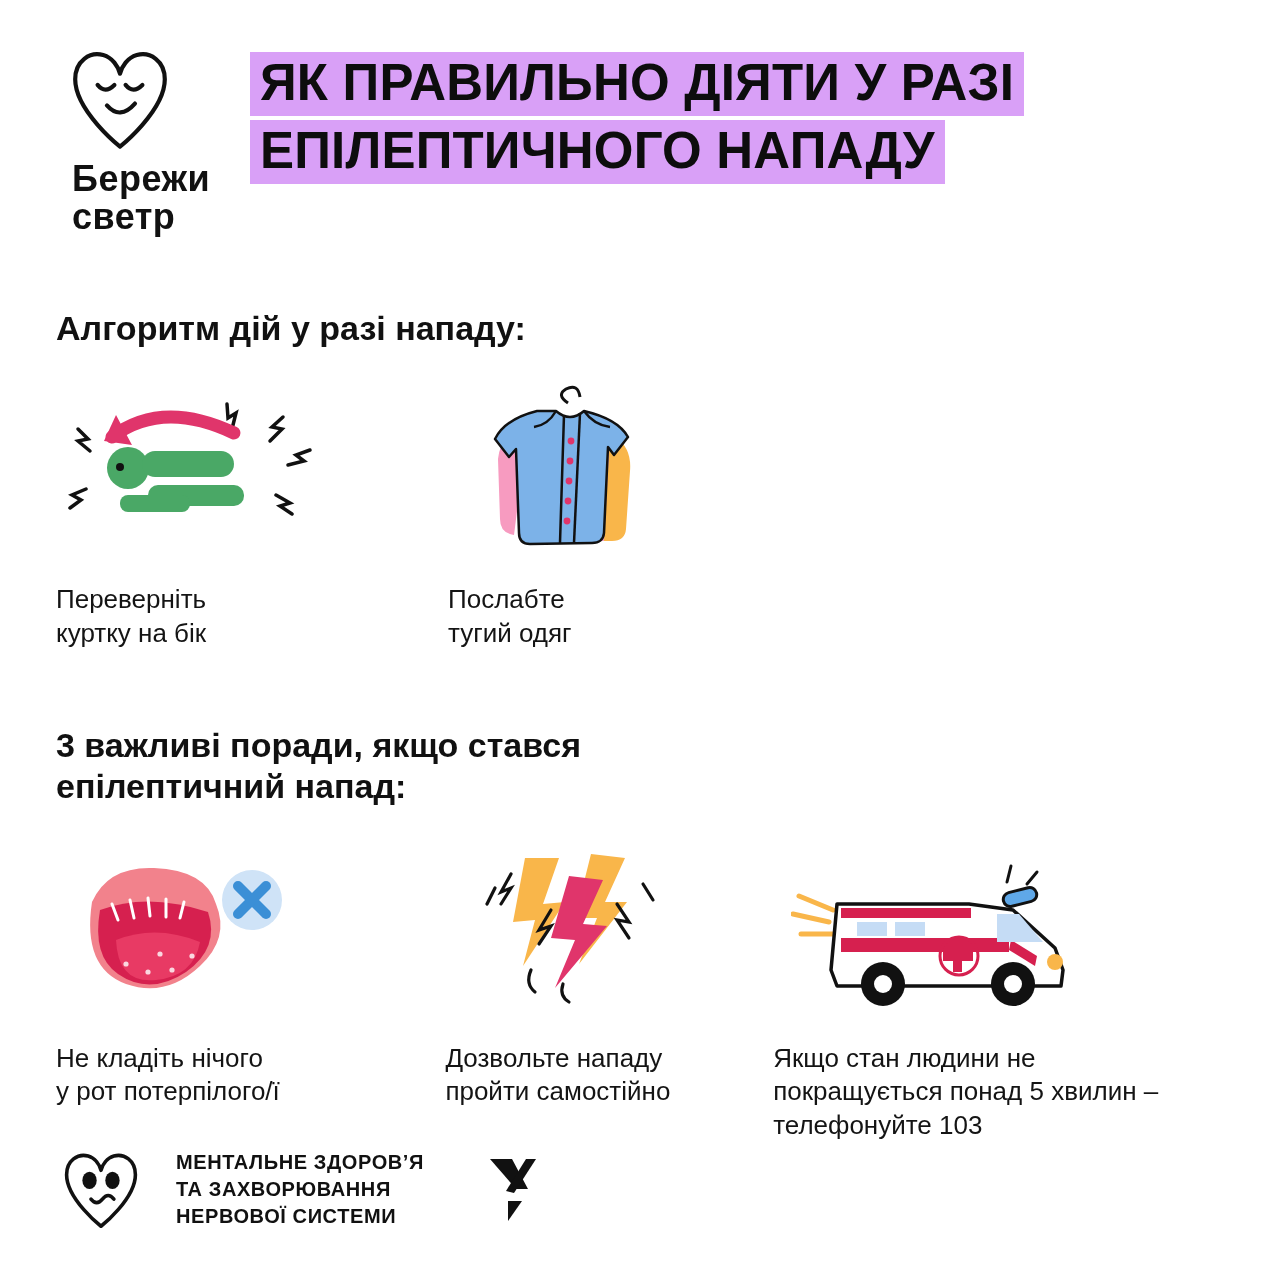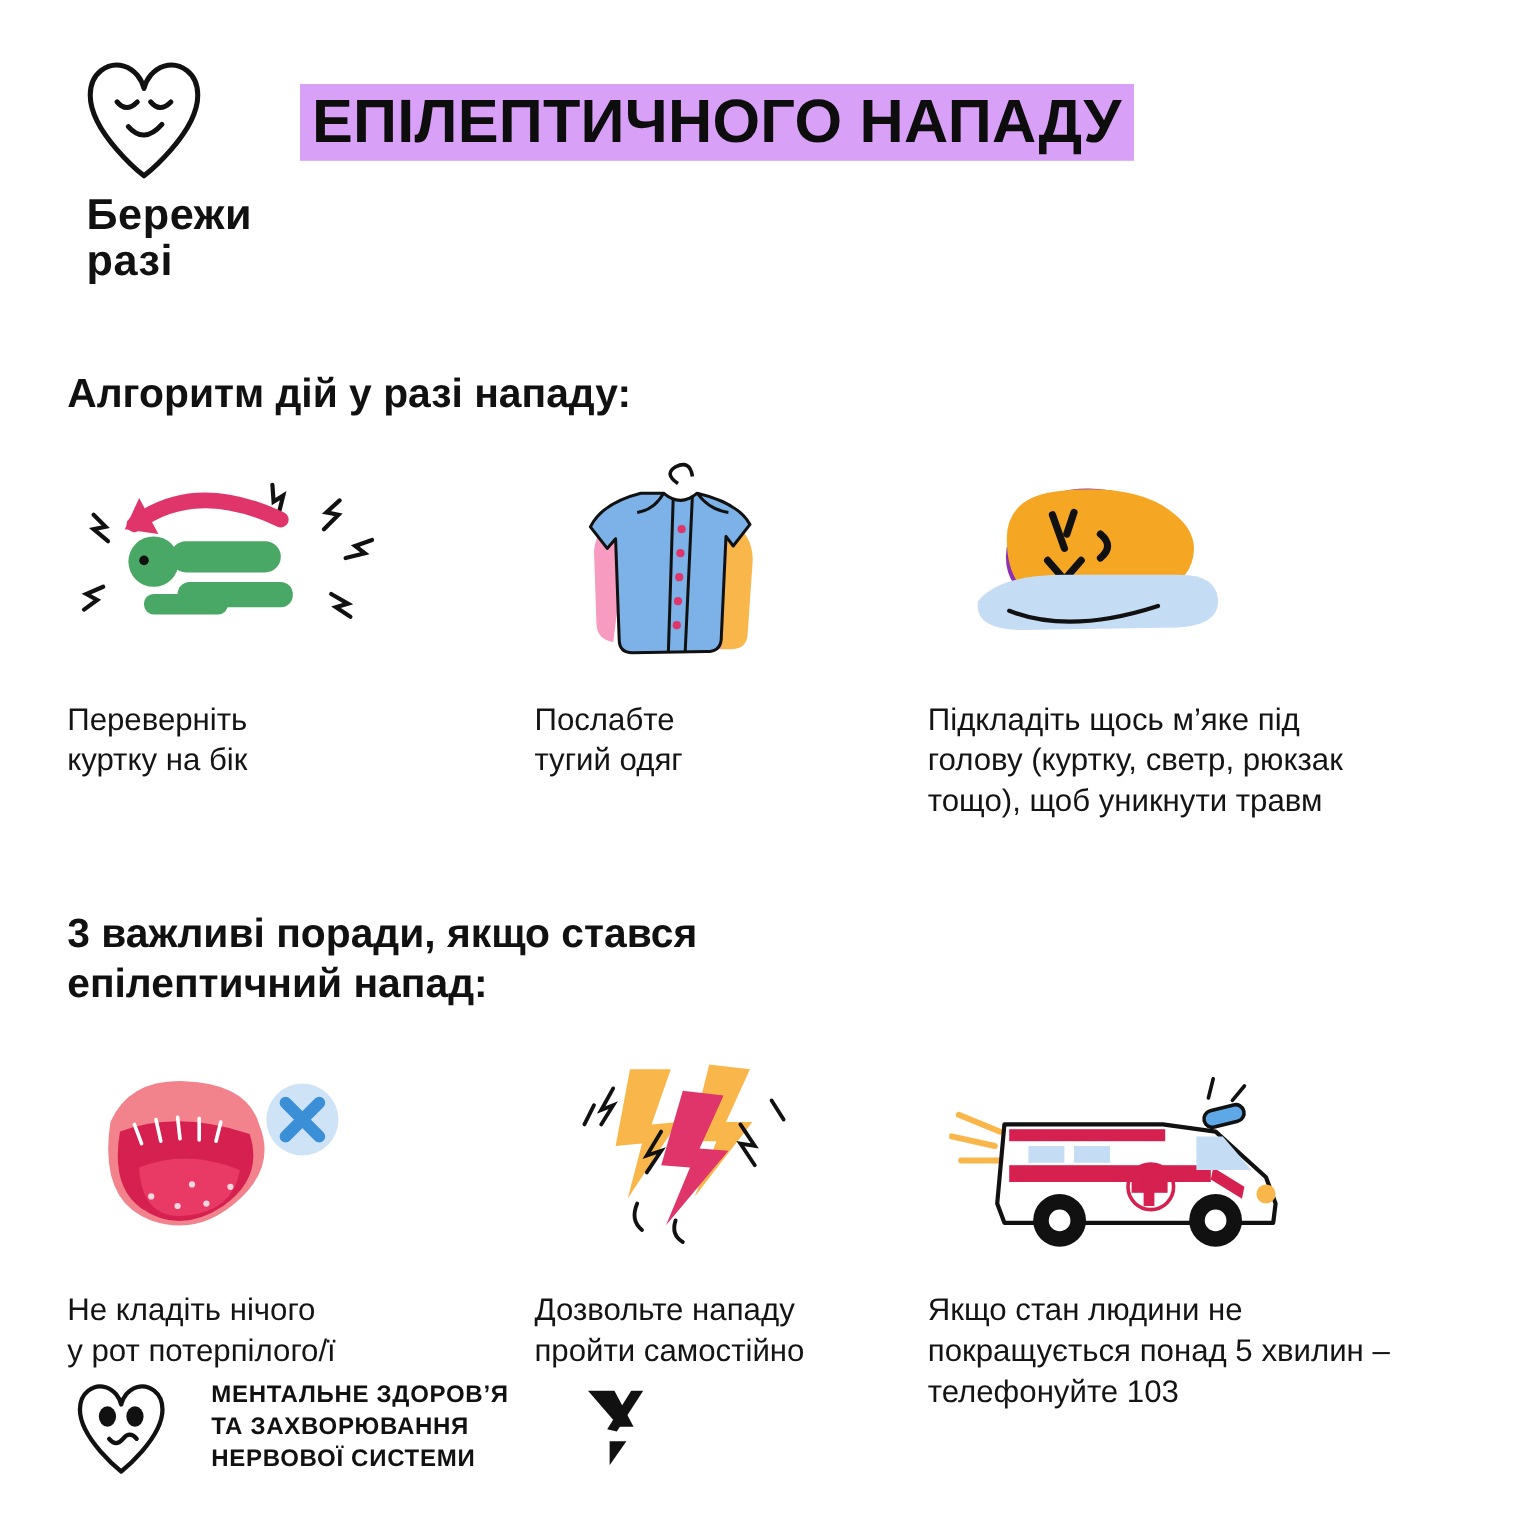--- a/index.html
+++ b/index.html
@@ -143,26 +143,26 @@
     <div class="brand-heart">
       <svg viewBox="0 0 120 120" width="112" height="112">
         <path d="M60 112 C60 112 12 74 12 40 C12 20 28 10 42 14 C52 17 58 26 60 34 C62 26 68 17 78 14 C92 10 108 20 108 40 C108 74 60 112 60 112 Z" fill="none" stroke="#111" stroke-width="4.5" stroke-linejoin="round"></path>
         <path d="M36 46 q8 10 18 0" fill="none" stroke="#111" stroke-width="4.5" stroke-linecap="round"></path>
         <path d="M66 46 q8 10 18 0" fill="none" stroke="#111" stroke-width="4.5" stroke-linecap="round"></path>
         <path d="M46 68 q14 16 30 -2" fill="none" stroke="#111" stroke-width="4.5" stroke-linecap="round"></path>
       </svg>
     </div>
     <div class="brand-text">
       <div>Бережи</div>
-      <div>разі</div>
+      <div>светр</div>
     </div>
   </div>
 
   <div class="title-wrap">
-    <br>
+    <div class="title-line">ЯК ПРАВИЛЬНО ДІЯТИ У РАЗІ</div><br>
     <div class="title-line">ЕПІЛЕПТИЧНОГО НАПАДУ</div>
   </div>
 </div>
 
 <div class="section" id="section-1">
   <div class="section-title">Алгоритм дій у разі нападу:</div>
 
   <div class="cards">
 
     <div class="card c1">
@@ -217,43 +217,20 @@
             <circle cx="99" cy="136" r="3.4"></circle>
           </g>
           <path d="M88 26 q-8 14 -22 16" fill="none" stroke="#111" stroke-width="2.5"></path>
           <path d="M116 26 q10 14 26 16" fill="none" stroke="#111" stroke-width="2.5"></path>
         </svg>
       </div>
       <div class="caption">Послабте
 тугий одяг</div>
     </div>
 
-    <div class="card c3">
-      <div class="art">
-        <svg viewBox="0 0 260 170" width="260" height="170">
-
-          <path d="M60 40 q40 -28 92 -12 q46 14 40 54 q-6 36 -58 40 q-62 6 -80 -20 q-16 -24 6 -62 z" fill="#8b2fb5"></path>
-
-          <path d="M48 64 q0 -36 46 -40 q62 -6 92 18 q24 18 16 42 q-8 24 -46 26 l-86 2 q-22 -12 -22 -48 z" fill="#f5a623"></path>
-
-          <g stroke="#111" stroke-width="6" fill="none" stroke-linecap="round">
-            <path d="M86 44 l10 28"></path>
-            <path d="M104 42 l-6 18"></path>
-            <path d="M82 82 l14 16 l14 -16"></path>
-            <path d="M126 60 q12 10 0 20"></path>
-          </g>
-
-          <path d="M24 116 q18 -22 72 -22 l96 0 q30 0 32 20 q2 22 -34 24 l-128 2 q-42 0 -38 -24 z" fill="#c5dcf5"></path>
-          <path d="M50 124 q50 20 124 -4" fill="none" stroke="#111" stroke-width="3.5" stroke-linecap="round"></path>
-        </svg>
-      </div>
-      <div class="caption">Підкладіть щось м’яке під
-голову (куртку, светр, рюкзак
-тощо), щоб уникнути травм</div>
-    </div>
 
   </div>
 </div>
 
 <div class="section" id="section-2">
   <div class="section-title">3 важливі поради, якщо стався
 епілептичний напад:</div>
 
   <div class="cards">
 

